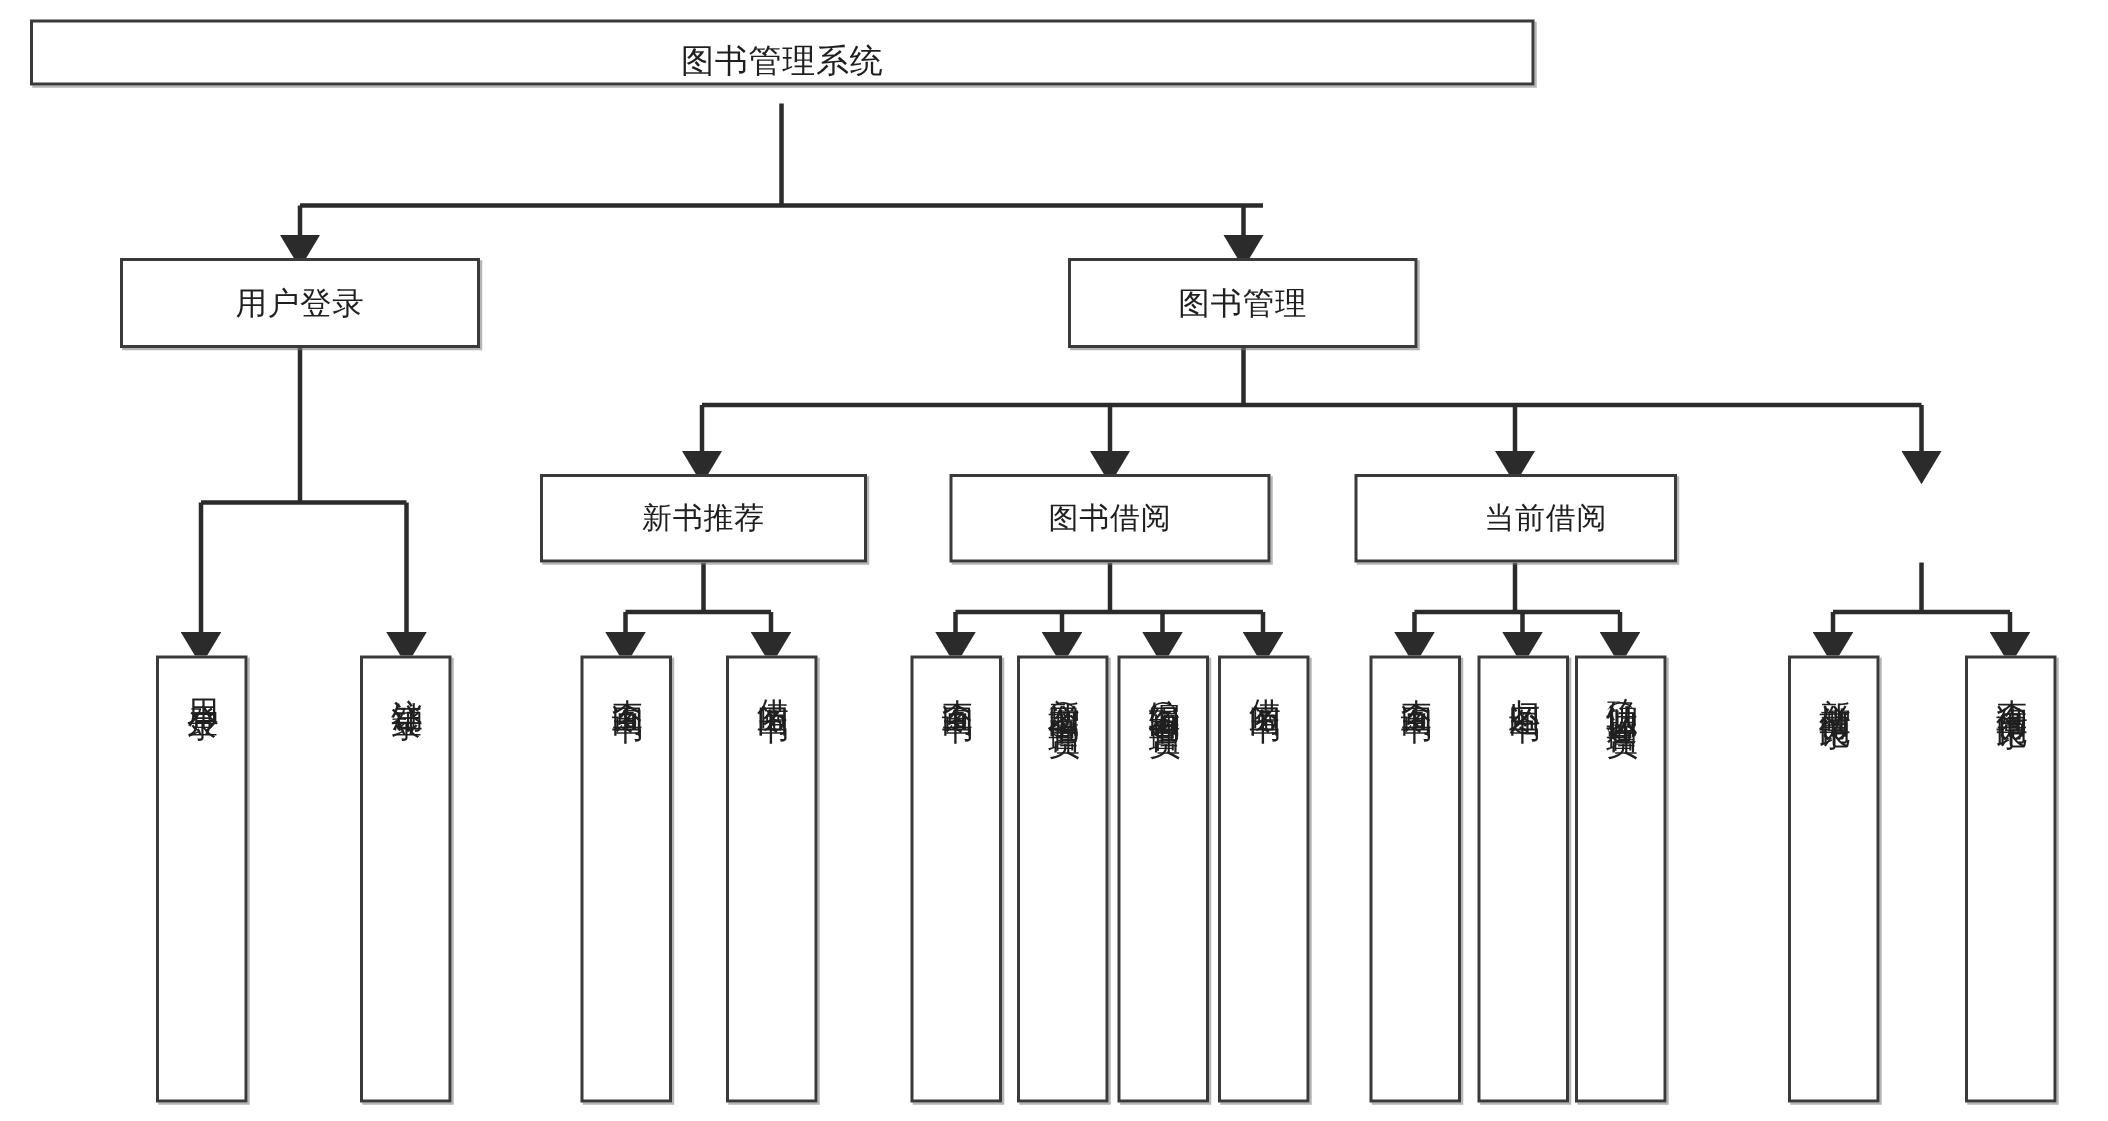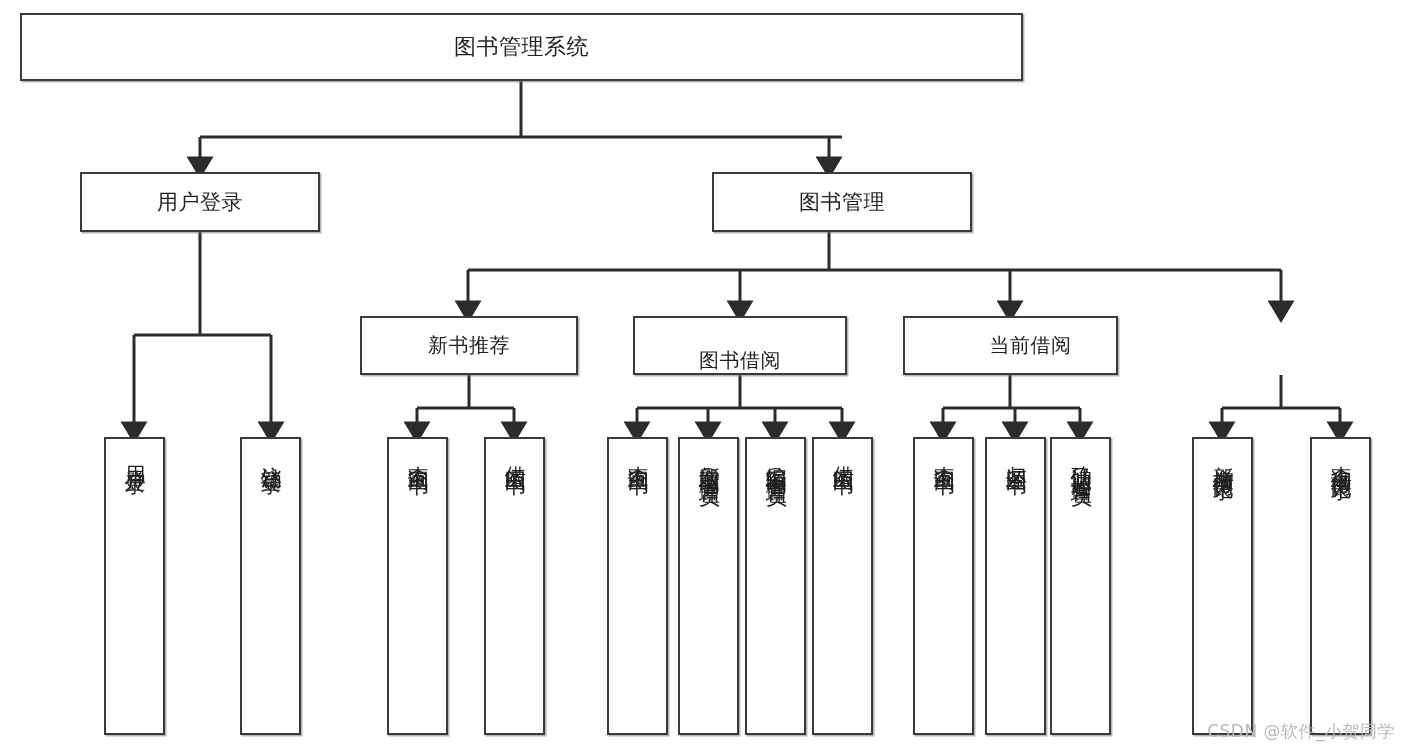--- a/index.html
+++ b/index.html
@@ -108,35 +108,35 @@
       <path d="M1015,408 L1015,431" marker-end="url(#arrowhead)"></path>
       <path d="M1080,408 L1080,431" marker-end="url(#arrowhead)"></path>
 
       <path d="M1281,375 L1281,408"></path>
       <path d="M1222,408 L1340,408"></path>
       <path d="M1222,408 L1222,431" marker-end="url(#arrowhead)"></path>
       <path d="M1340,408 L1340,431" marker-end="url(#arrowhead)"></path>
     </g>
   </svg>
 
-  <div class="node root" style="left:20px;top:13px;width:1003px;height:68px;">
+  <div class="node root" style="left:20px;top:13px;width:1003px;height:44px;align-items:flex-end;">
     <span class="label">图书管理系统</span>
   </div>
 
   <div class="node branch" style="left:80px;top:172px;width:240px;height:60px;">
     <span class="label">用户登录</span>
   </div>
-  <div class="node branch" style="left:712px;top:172px;width:260px;height:60px;">
+  <div class="node branch" style="left:712px;top:172px;width:233px;height:60px;">
     <span class="label">图书管理</span>
   </div>
 
   <div class="node sub" style="left:360px;top:316px;width:218px;height:59px;">
     <span class="label">新书推荐</span>
   </div>
-  <div class="node sub" style="left:633px;top:316px;width:214px;height:59px;align-items:flex-end;">
+  <div class="node sub" style="left:633px;top:316px;width:214px;height:59px;">
     <span class="label">图书借阅</span>
   </div>
   <div class="node sub" style="left:903px;top:316px;width:215px;height:59px;padding-left:40px;">
     <span class="label">当前借阅</span>
   </div>
 
   <div class="node leaf" style="left:104px;top:437px;width:61px;height:298px;">
     <span class="label">用户登录</span>
   </div>
   <div class="node leaf" style="left:240px;top:437px;width:61px;height:298px;">
@@ -173,14 +173,13 @@
     <span class="label">确认归还（管理员）</span>
   </div>
 
   <div class="node leaf" style="left:1192px;top:437px;width:61px;height:298px;">
     <span class="label">新增借阅记录</span>
   </div>
   <div class="node leaf" style="left:1310px;top:437px;width:61px;height:298px;">
     <span class="label">查询借阅记录</span>
   </div>
 
-  <div id="watermark">CSDN @软件_小贺同学</div>
 </div>
 
 </body></html>

